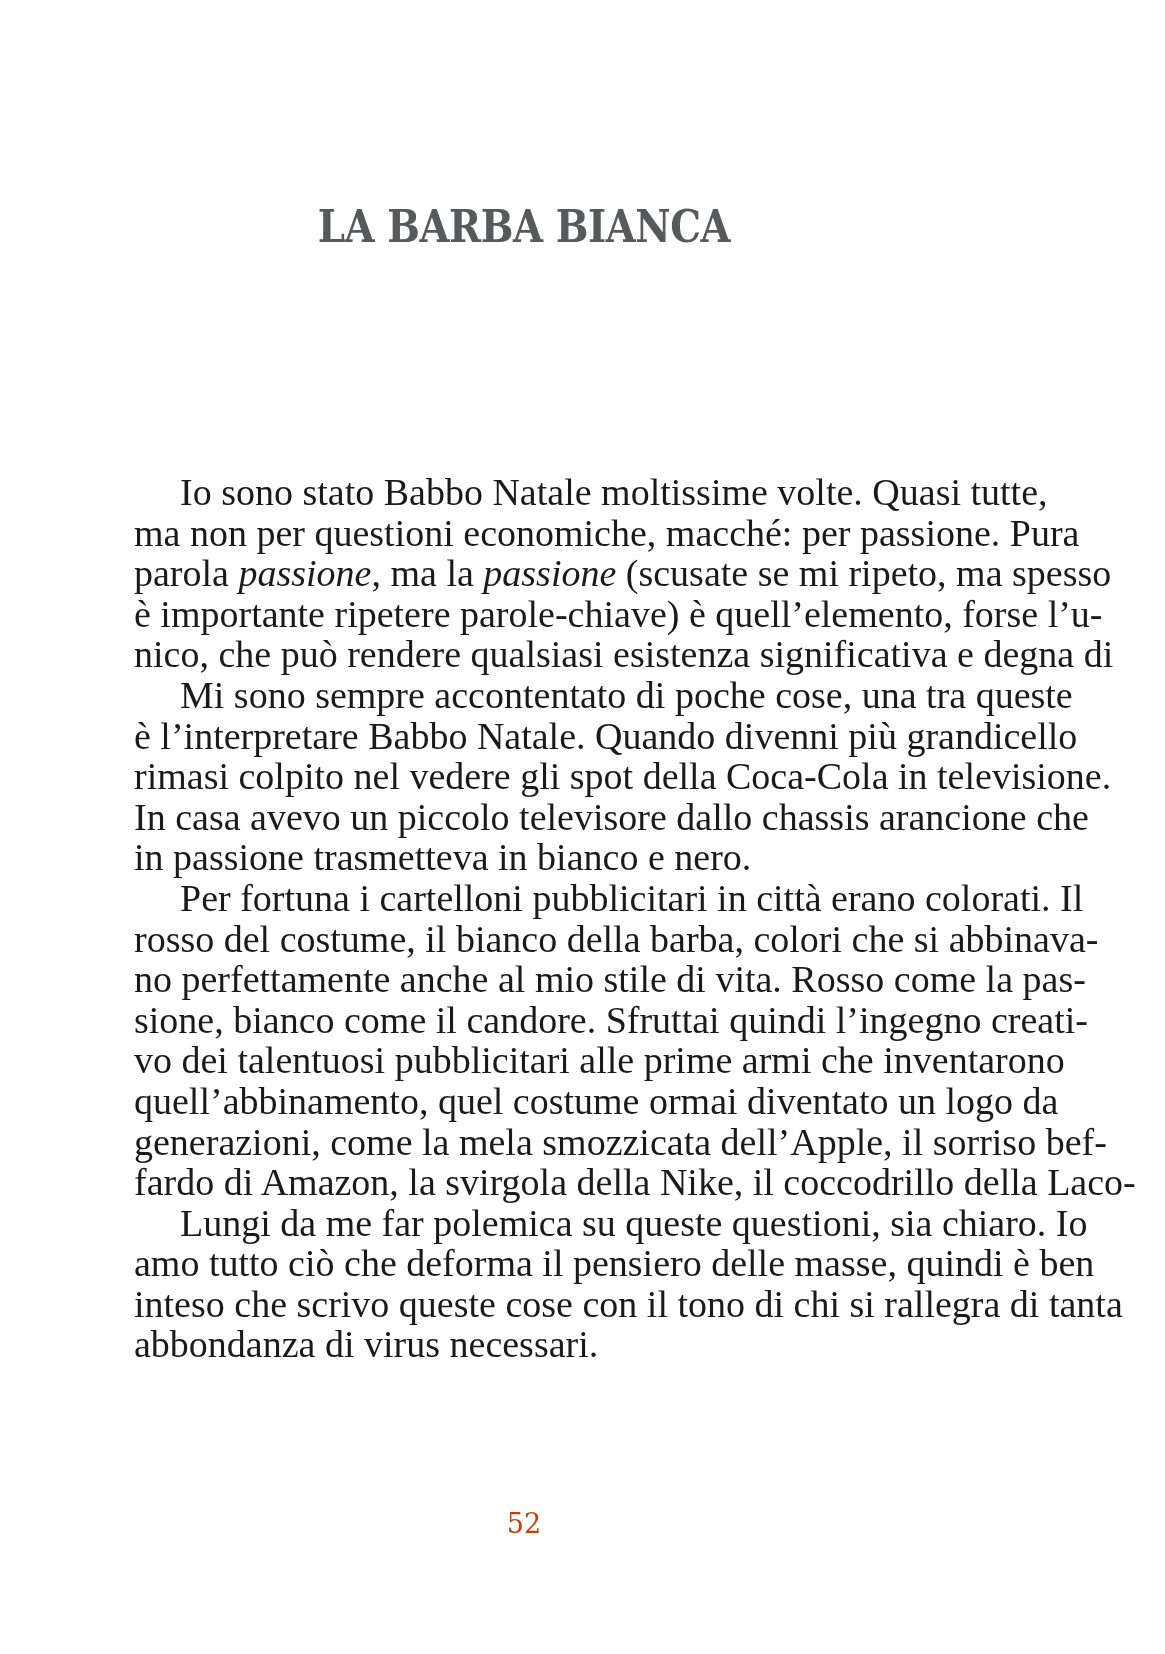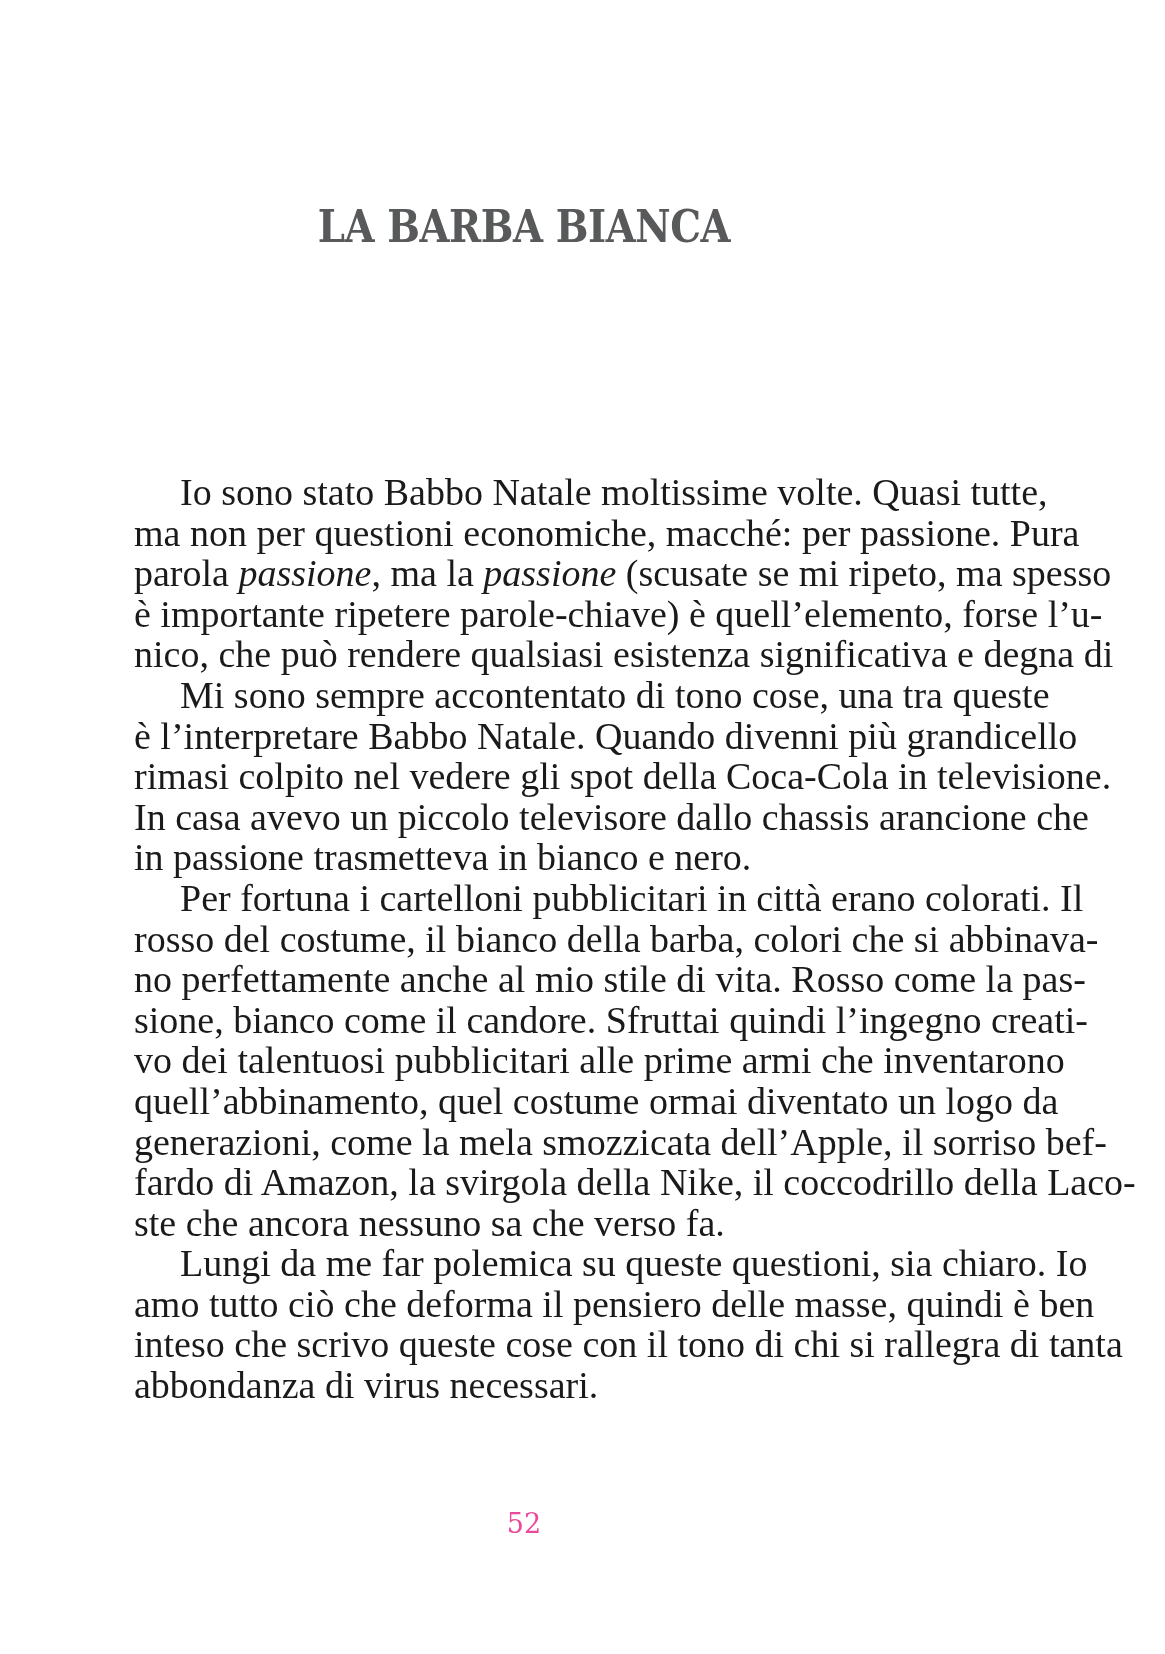--- a/index.html
+++ b/index.html
@@ -27,58 +27,57 @@
   }
   .line { display: block; white-space: nowrap; text-align: justify; text-align-last: justify; height: 40.6px; }
   .line.last { text-align-last: left; }
   .line.indent { padding-left: 46px; }
   .line span { }
   .page-number {
     position: absolute; left: 0; right: 0; top: 1508px;
     text-align: center;
     font-family: "DejaVu Serif", serif;
     font-size: 27px;
-    color: #ec4899;
+    color: #c2410c;
   }
   em { }
 </style>
 </head>
 <body>
 
 <div class="page">
   <div class="title">LA BARBA BIANCA</div>
 
   <div class="body-text">
 
     <div>
       <span class="line indent">Io sono stato Babbo Natale moltissime volte. Quasi tutte,</span>
       <span class="line">ma non per questioni economiche, macché: per passione. Pura</span>
       <span class="line"><span>parola </span><em>passione</em><span>, ma la </span><em>passione</em><span> (scusate se mi ripeto, ma spesso</span></span>
       <span class="line">è importante ripetere parole-chiave) è quell’elemento, forse l’u-</span>
       <span class="line">nico, che può rendere qualsiasi esistenza significativa e degna di</span>
     </div>
 
     <div>
-      <span class="line indent">Mi sono sempre accontentato di tono cose, una tra queste</span>
+      <span class="line indent">Mi sono sempre accontentato di poche cose, una tra queste</span>
       <span class="line">è l’interpretare Babbo Natale. Quando divenni più grandicello</span>
       <span class="line">rimasi colpito nel vedere gli spot della Coca-Cola in televisione.</span>
       <span class="line">In casa avevo un piccolo televisore dallo chassis arancione che</span>
       <span class="line last">in passione trasmetteva in bianco e nero.</span>
     </div>
 
     <div>
       <span class="line indent">Per fortuna i cartelloni pubblicitari in città erano colorati. Il</span>
       <span class="line">rosso del costume, il bianco della barba, colori che si abbinava-</span>
       <span class="line">no perfettamente anche al mio stile di vita. Rosso come la pas-</span>
       <span class="line">sione, bianco come il candore. Sfruttai quindi l’ingegno creati-</span>
       <span class="line">vo dei talentuosi pubblicitari alle prime armi che inventarono</span>
       <span class="line">quell’abbinamento, quel costume ormai diventato un logo da</span>
       <span class="line">generazioni, come la mela smozzicata dell’Apple, il sorriso bef-</span>
       <span class="line">fardo di Amazon, la svirgola della Nike, il coccodrillo della Laco-</span>
-      <span class="line last">ste che ancora nessuno sa che verso fa.</span>
     </div>
 
     <div>
       <span class="line indent">Lungi da me far polemica su queste questioni, sia chiaro. Io</span>
       <span class="line">amo tutto ciò che deforma il pensiero delle masse, quindi è ben</span>
       <span class="line">inteso che scrivo queste cose con il tono di chi si rallegra di tanta</span>
       <span class="line last">abbondanza di virus necessari.</span>
     </div>
   </div>
 

